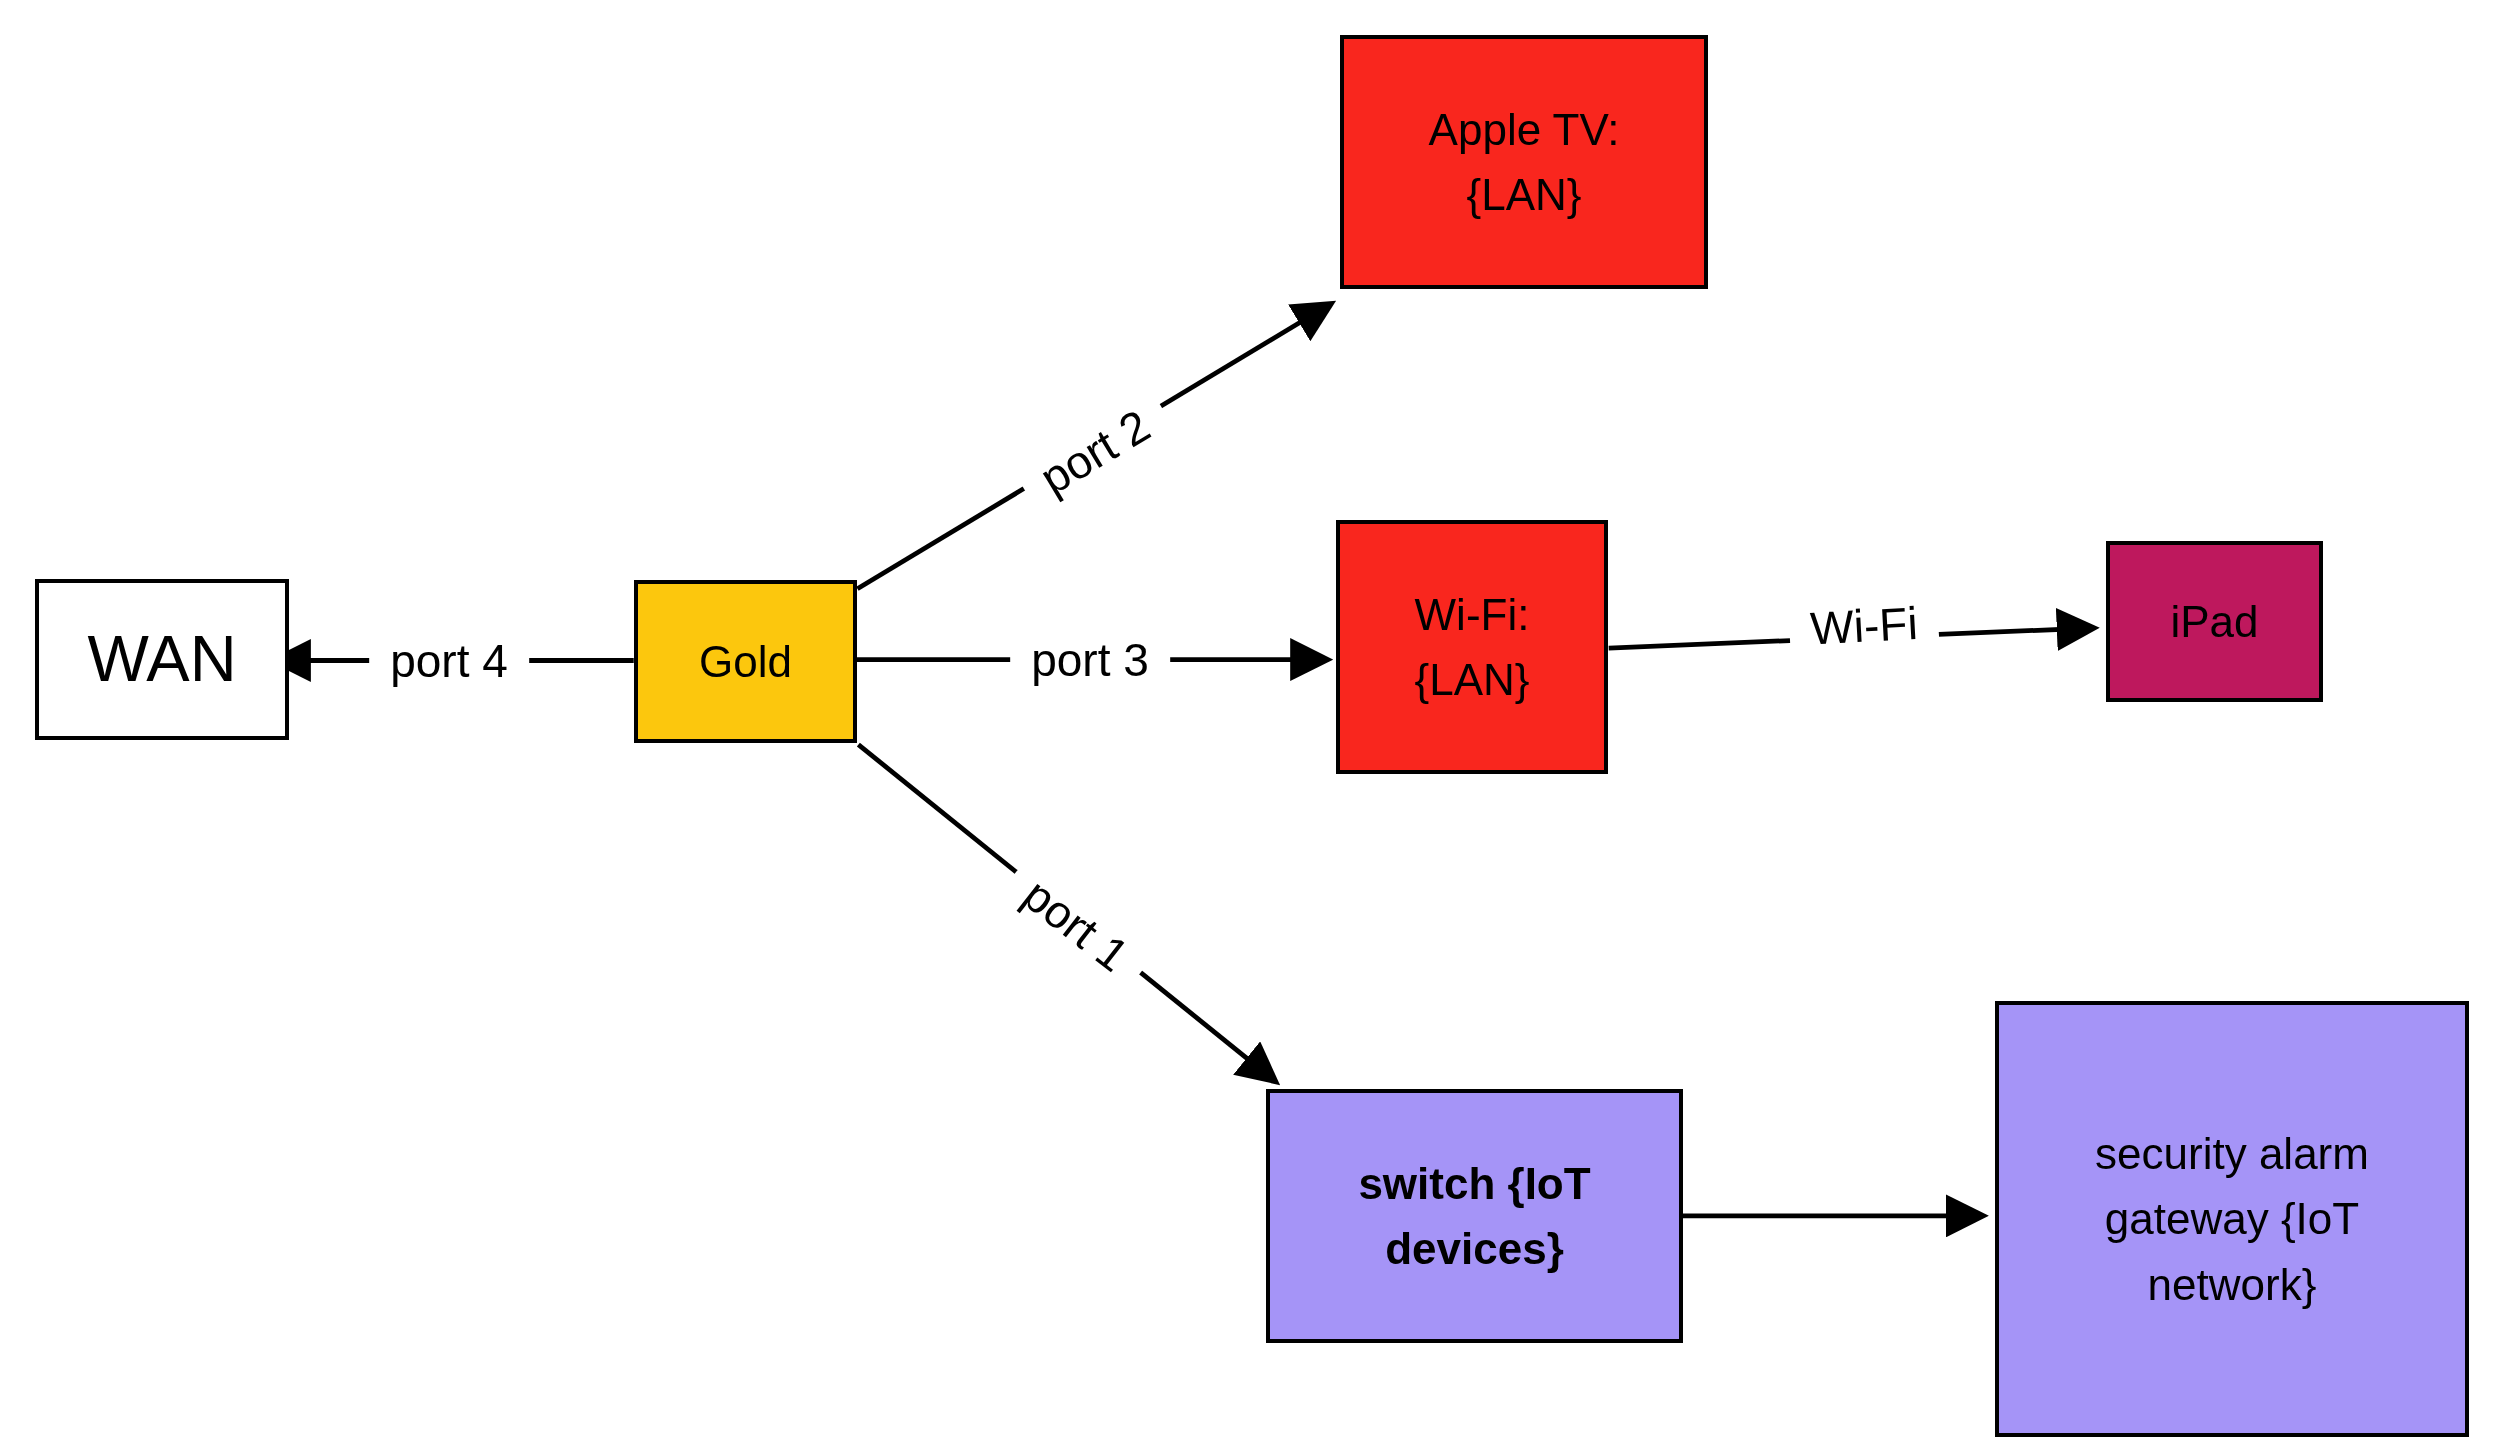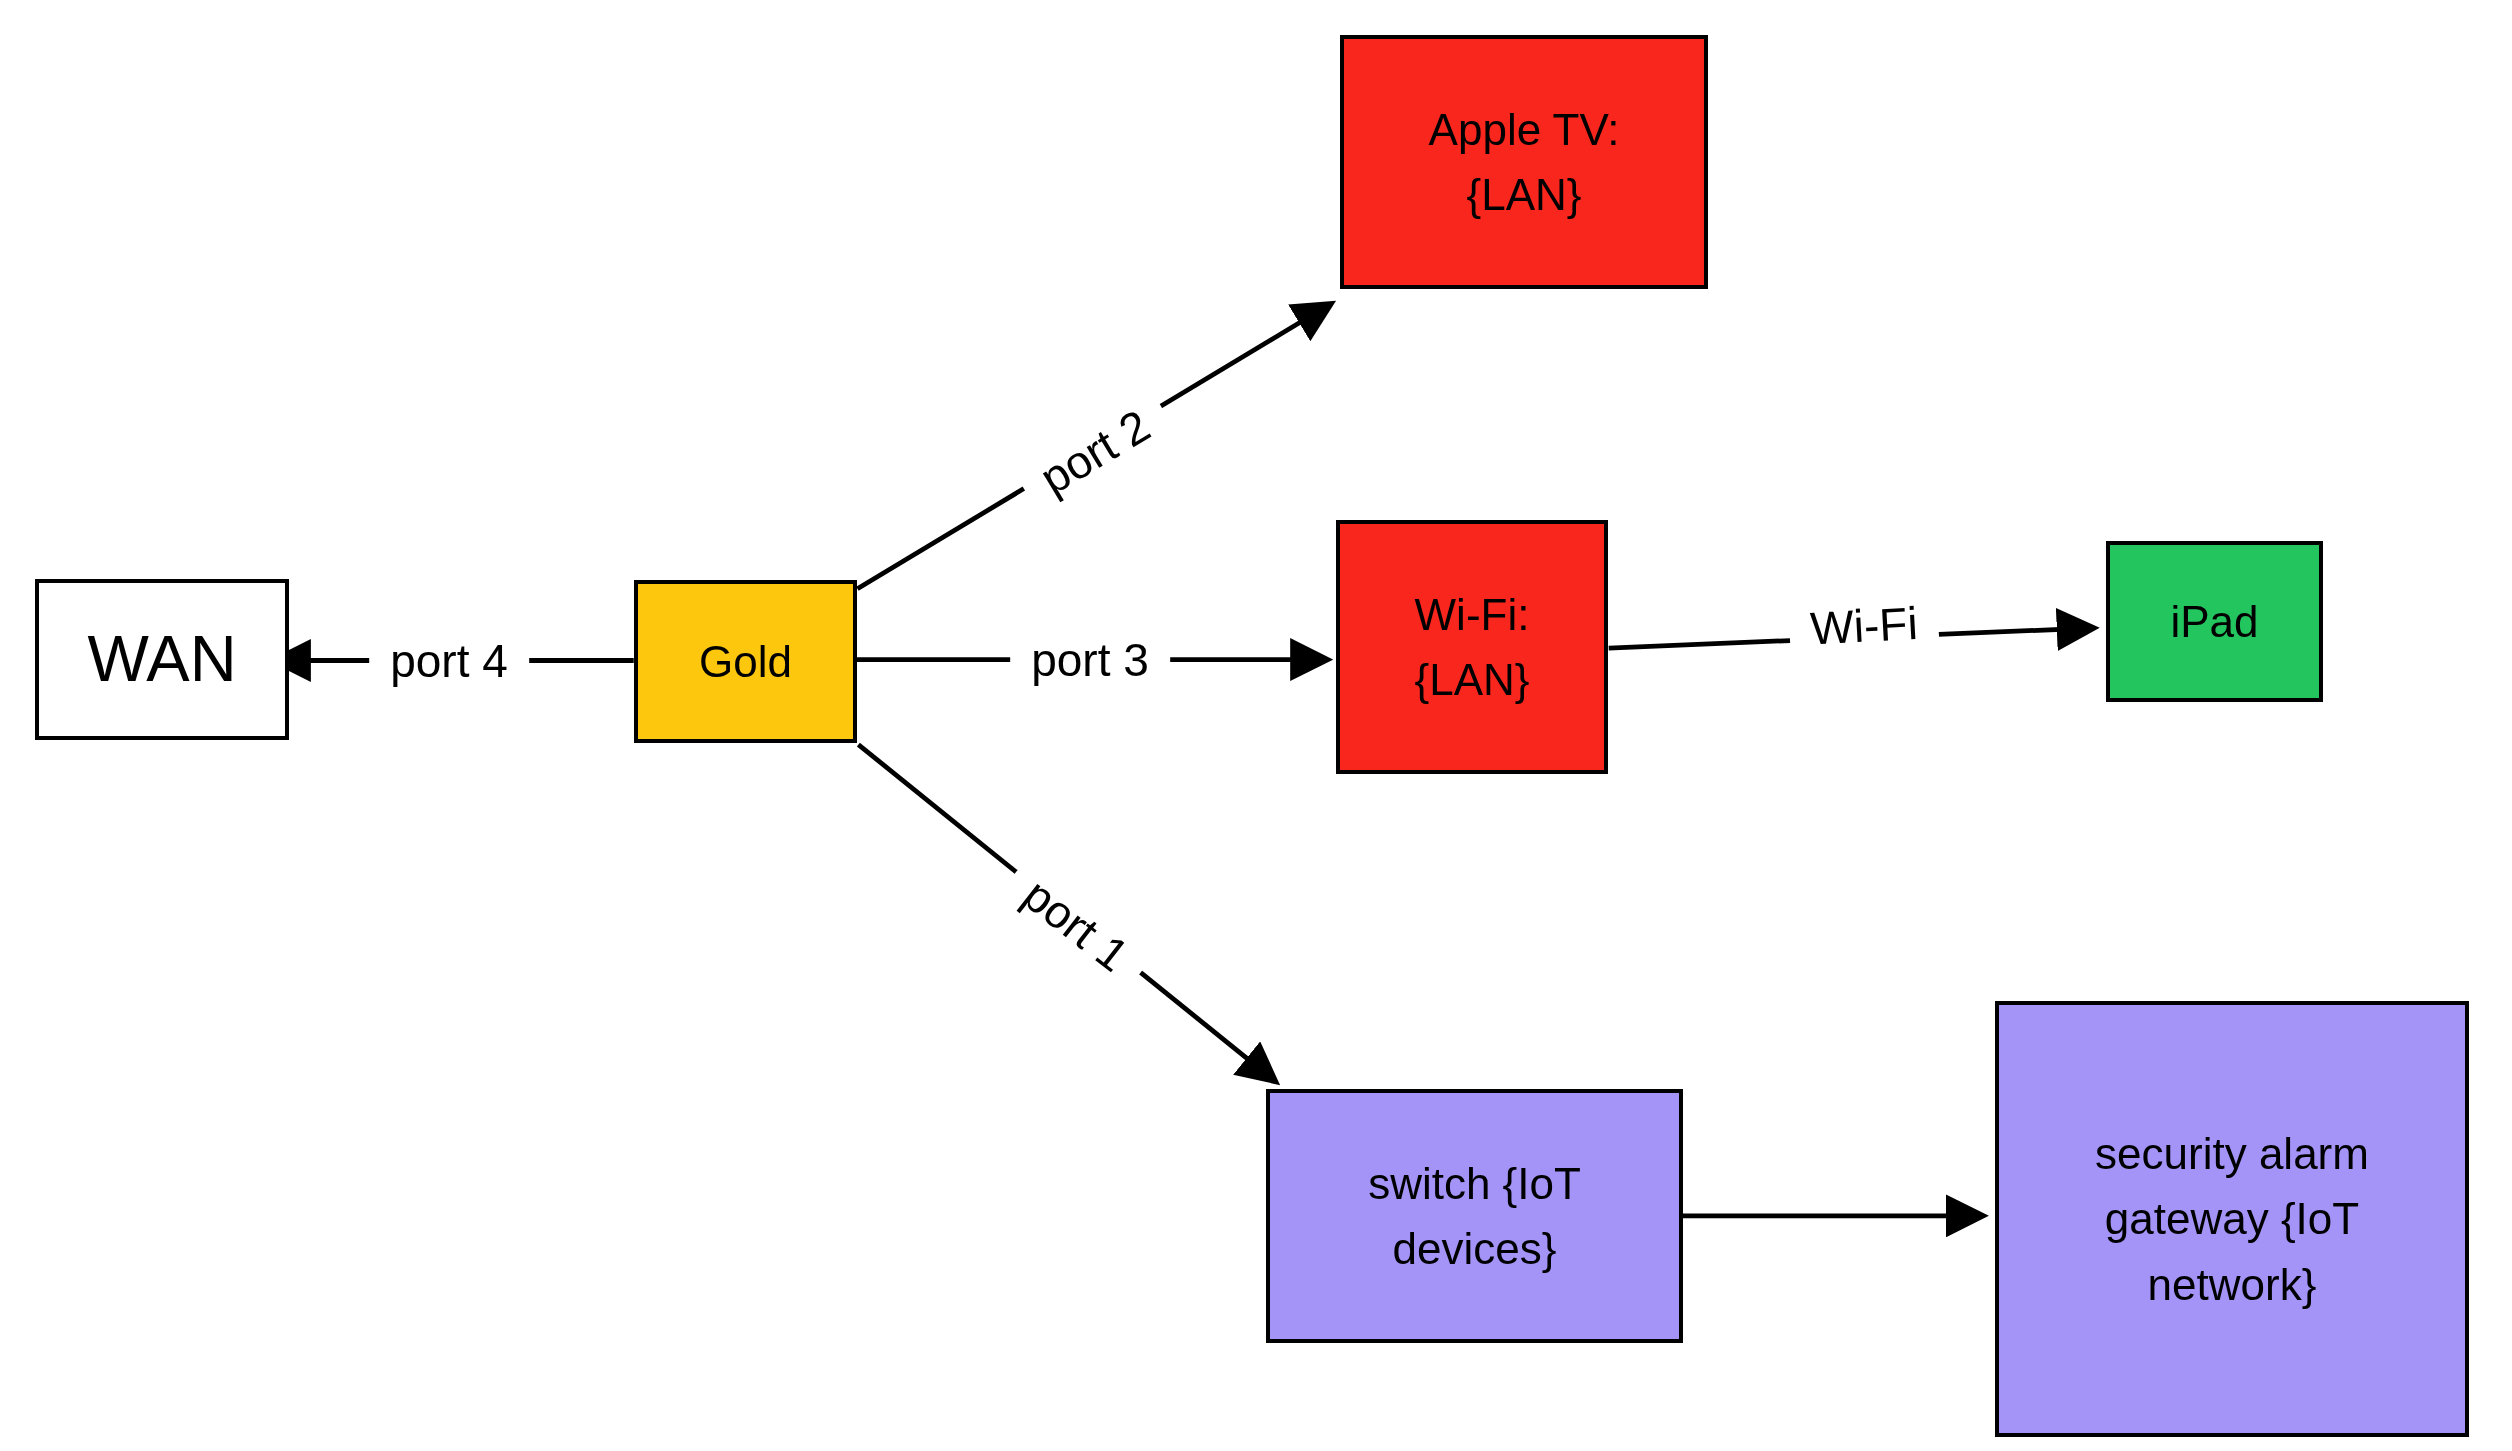--- a/index.html
+++ b/index.html
@@ -51,21 +51,21 @@
     text-align: center;
     font-size: 44px;
     line-height: 1.48;
   }
   .node .line { display: block; }
   #node-wan     { left: 35px;   top: 579px;  width: 254px; height: 161px; font-size: 65px; }
   #node-gold    { left: 634px;  top: 580px;  width: 223px; height: 163px; text-align: right; }
   #node-appletv { left: 1340px; top: 35px;   width: 368px; height: 254px; }
   #node-wifi    { left: 1336px; top: 520px;  width: 272px; height: 254px; }
   #node-ipad    { left: 2106px; top: 541px;  width: 217px; height: 161px; }
-  #node-switch  { left: 1266px; top: 1089px; width: 417px; height: 254px; }
+  #node-switch  { left: 1266px; top: 1089px; width: 417px; height: 254px; font-weight: bold; }
   #node-gateway { left: 1995px; top: 980px; width: 474px; height: 436px; }
 </style>
 </head>
 <body>
 
 <div class="canvas">
 
   <svg class="edge-layer" width="2512" height="1451" viewBox="0 0 2628 1518">
     <defs>
       <marker id="arrow" viewBox="0 0 10 10" refX="8.5" refY="5" markerWidth="9" markerHeight="9" orient="auto">
@@ -101,21 +101,21 @@
   <div class="node" id="node-appletv" style="background-color: rgb(249, 38, 30);">
     <span class="line">Apple TV:</span>
     <span class="line">{LAN}</span>
   </div>
 
   <div class="node" id="node-wifi" style="background-color: rgb(249, 38, 30);">
     <span class="line">Wi-Fi:</span>
     <span class="line">{LAN}</span>
   </div>
 
-  <div class="node" id="node-ipad" style="background-color: #22c55e;">
+  <div class="node" id="node-ipad" style="background-color: #be185d;">
     <span class="line">iPad</span>
   </div>
 
   <div class="node" id="node-switch" style="background-color: rgb(165, 148, 247);">
     <span class="line">switch {IoT</span>
     <span class="line">devices}</span>
   </div>
 
   <div class="node" id="node-gateway" style="background-color: rgb(165, 148, 247); margin-top: 21px;">
     <span class="line">security alarm</span>

